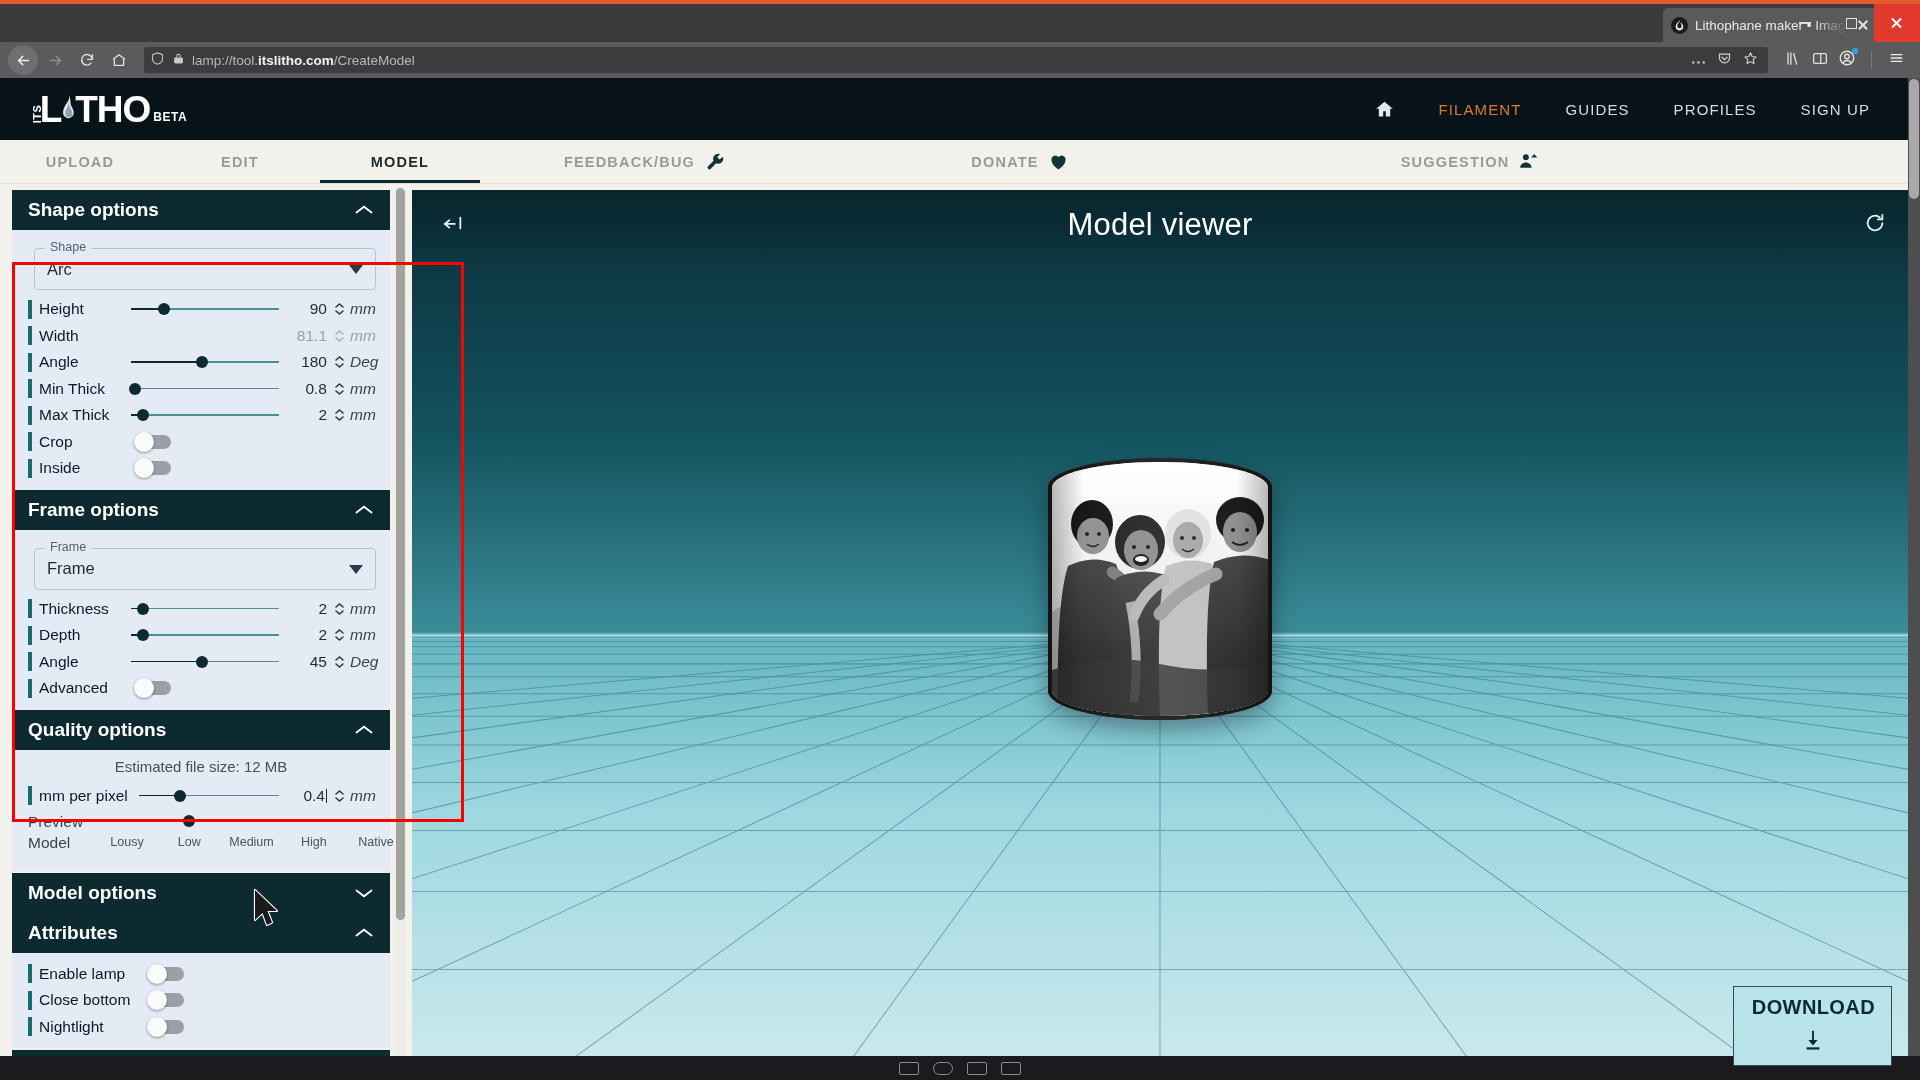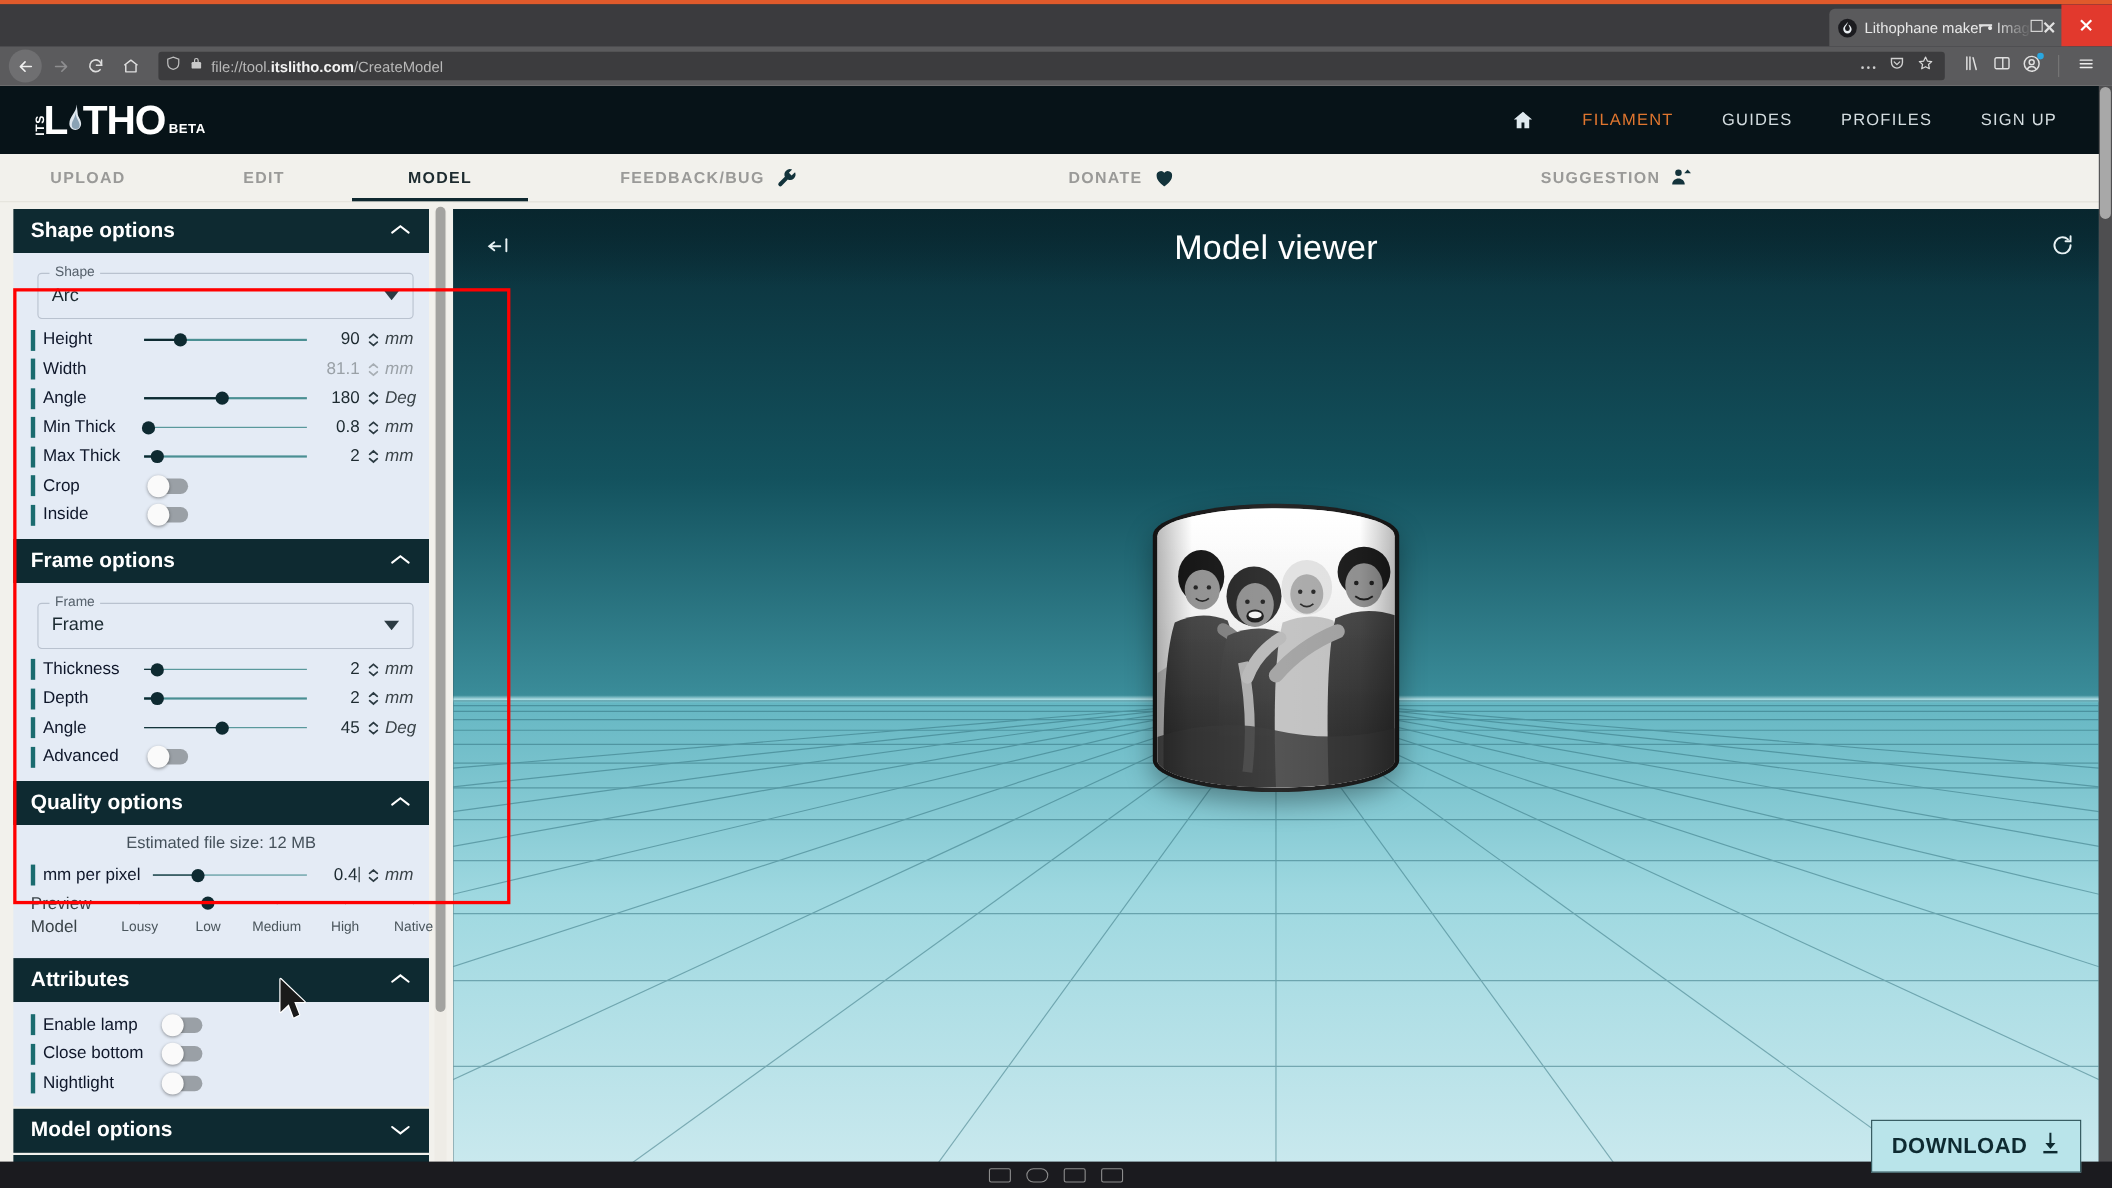--- a/index.html
+++ b/index.html
@@ -238,20 +238,21 @@
     position:absolute; inset:0; pointer-events:none; border-radius:50% / 11%;
     background:linear-gradient(to right, rgba(0,0,0,.30) 0%, rgba(0,0,0,0) 16%,
                rgba(255,255,255,.06) 50%, rgba(0,0,0,0) 84%, rgba(0,0,0,.30) 100%);
   }
 
   .dlbtn {
     position:absolute; right:16px; bottom:14px; background:#b9e4ea;
     border:1.5px solid #2c4f56; color:#0e2a31; font-size:20px; font-weight:700;
     letter-spacing:.4px; padding:9px 16px 9px 18px; display:flex; align-items:center; gap:10px;
     z-index:20;
+    flex-direction:column;
   }
 
   .cursor { position:absolute; z-index:60; pointer-events:none; }
 
   .taskbar { position:absolute; left:0; bottom:0; width:1920px; height:24px; background:#1b1b1f;
              display:flex; align-items:center; justify-content:center; gap:14px; }
   .tbi { width:20px; height:13px; border:1.6px solid #8d8d8d; border-radius:2px; }
 
   .vsbar { position:absolute; right:0; top:0; width:12px; height:100%; background:#4e4e50; }
   .vsbar .vthumb { position:absolute; left:1px; top:1px; width:10px; height:120px; background:#a8a8a8; border-radius:5px;}
@@ -313,21 +314,21 @@
         <svg width="15" height="15" viewBox="0 0 24 24" fill="none" stroke="#bdbdbd" stroke-width="1.8">
             <path d="M12 3l8 3v6c0 5-3.5 8-8 9-4.5-1-8-4-8-9V6z"></path>
           </svg>
       </span>
       <span>
         <svg width="13" height="13" viewBox="0 0 24 24" fill="#c9c9c9">
             <rect x="4" y="10" width="16" height="11" rx="2"></rect>
             <path d="M8 10V7a4 4 0 0 1 8 0v3h-2V7a2 2 0 0 0-4 0v3z"></path>
           </svg>
       </span>
-      <span class="url-text"><i>file://</i>tool.<b>itslitho.com</b><i>/CreateModel</i></span>
+      <span class="url-text"><i>lamp://</i>tool.<b>itslitho.com</b><i>/CreateModel</i></span>
       <span class="right-icons">
         <span>
           <svg width="15" height="5" viewBox="0 0 20 6" fill="#cfcfcf">
               <circle cx="3" cy="3" r="1.6"></circle>
               <circle cx="10" cy="3" r="1.6"></circle>
               <circle cx="17" cy="3" r="1.6"></circle>
             </svg>
         </span>
         <span>
           <svg width="15" height="15" viewBox="0 0 24 24" fill="none" stroke="#d0d0d0" stroke-width="2">
@@ -700,20 +701,31 @@
                   <span class="stick" style="left:0%">Lousy</span>
                   <span class="stick" style="left:25%">Low</span>
                   <span class="stick" style="left:50%">Medium</span>
                   <span class="stick" style="left:75%">High</span>
                   <span class="stick" style="left:100%">Native</span>
                 </span>
               </div>
             </div>
           </div>
 
+          <div class="acc" style="margin-top:2px;">
+            <div class="acc-head">
+              <span>Model options</span>
+              <span class="chev">
+                <svg width="20" height="12" viewBox="0 0 24 14" fill="none" stroke="#fff" stroke-width="2.2" stroke-linecap="round">
+                    <path d="M3 4l9 7 9-7"></path>
+                  </svg>
+              </span>
+            </div>
+          </div>
+
           <div class="acc">
             <div class="acc-head">
               <span>Attributes</span>
               <span class="chev">
                 <svg width="20" height="12" viewBox="0 0 24 14" fill="none" stroke="#fff" stroke-width="2.2" stroke-linecap="round">
                     <path d="M3 10l9-7 9 7"></path>
                   </svg>
               </span>
             </div>
             <div class="acc-body">
@@ -731,31 +743,20 @@
                     <span class="tknob"></span>
                   </span>
               </div>
               <div class="row">
                 <span class="tick"></span>
                 <span class="lbl" style="width:105px;">Nightlight</span>
                 <span class="toggle">
                     <span class="tknob"></span>
                   </span>
               </div>
-            </div>
-          </div>
-
-          <div class="acc" style="margin-top:2px;">
-            <div class="acc-head">
-              <span>Model options</span>
-              <span class="chev">
-                <svg width="20" height="12" viewBox="0 0 24 14" fill="none" stroke="#fff" stroke-width="2.2" stroke-linecap="round">
-                    <path d="M3 4l9 7 9-7"></path>
-                  </svg>
-              </span>
             </div>
           </div>
 
           <div class="acc" style="margin-top:2px;">
             <div class="acc-head">
               <span>Image options</span>
               <span class="chev">
                 <svg width="20" height="12" viewBox="0 0 24 14" fill="none" stroke="#fff" stroke-width="2.2" stroke-linecap="round">
                     <path d="M3 4l9 7 9-7"></path>
                   </svg>

